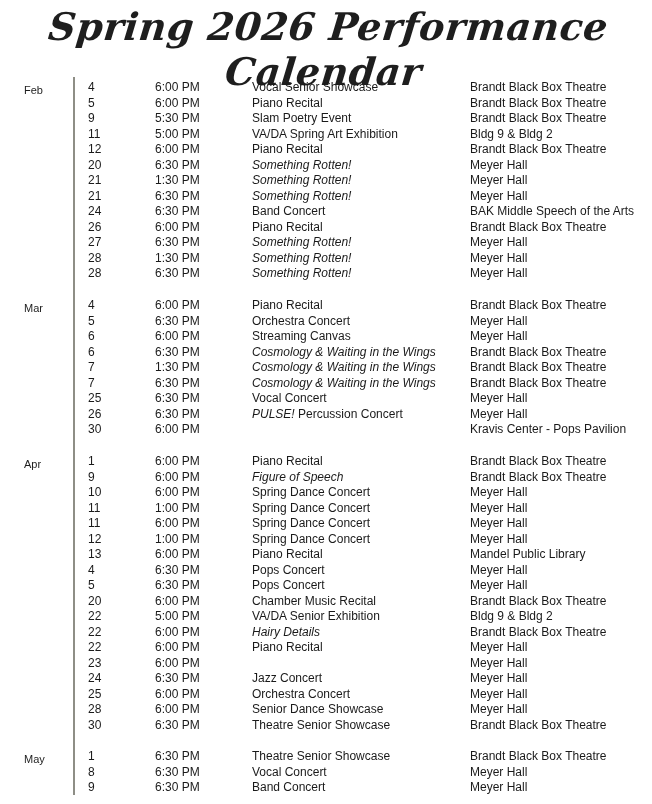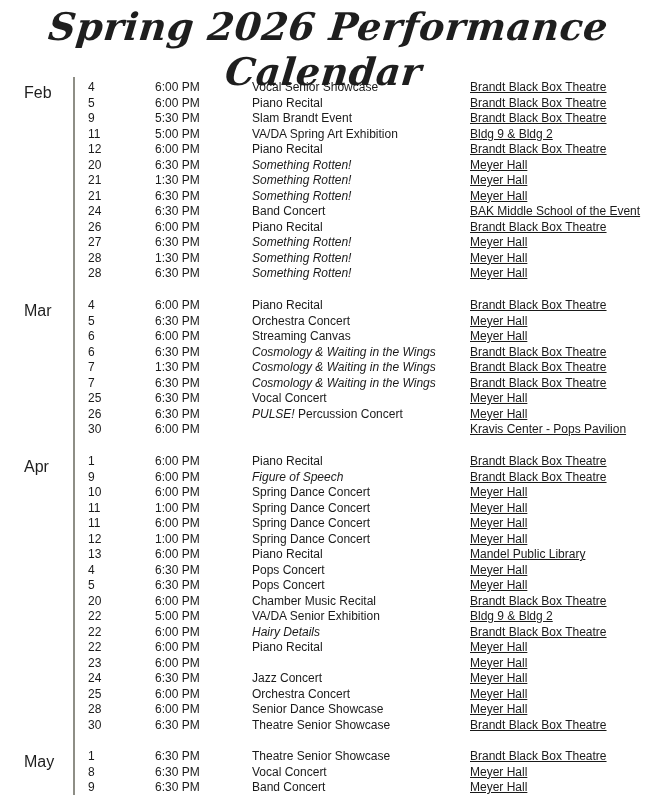--- a/index.html
+++ b/index.html
@@ -14,31 +14,31 @@
       transform: skewX(-6deg);
     }
     .vline {
       position: absolute; left: 73px; top: 77px; width: 2px; height: 718px;
       background: #8e8e86;
     }
     .month {
       position: absolute; left: 0; width: 652px;
     }
     .month-label {
-      position: absolute; left: 24px; top: 4px; font-size: 16px; color: #1e1e1e;
+      position: absolute; left: 24px; top: 4px; font-size: 11px; color: #1e1e1e;
     }
     .rows { position: absolute; left: 0; top: 0; width: 652px; }
     .row {
       position: relative; height: 15.5px; font-size: 12px; line-height: 15px;
     }
     .row span { position: absolute; top: 0; white-space: nowrap; }
     .c-day { left: 88px; }
     .c-time { left: 155px; }
     .c-event { left: 252px; }
-    .c-venue { left: 470px; text-decoration: underline; }
+    .c-venue { left: 470px; }
     .it { font-style: italic; }
   </style>
 </head>
 <body>
 
 <div class="title">Spring 2026 Performance Calendar</div>
 <div class="vline"></div>
 
 <div id="calendar">
     <div class="month" style="top: 80px;">
@@ -52,21 +52,21 @@
         </div>
         <div class="row">
           <span class="c-day">5</span>
           <span class="c-time">6:00 PM</span>
           <span class="c-event">Piano Recital</span>
           <span class="c-venue">Brandt Black Box Theatre</span>
         </div>
         <div class="row">
           <span class="c-day">9</span>
           <span class="c-time">5:30 PM</span>
-          <span class="c-event">Slam Brandt Event</span>
+          <span class="c-event">Slam Poetry Event</span>
           <span class="c-venue">Brandt Black Box Theatre</span>
         </div>
         <div class="row">
           <span class="c-day">11</span>
           <span class="c-time">5:00 PM</span>
           <span class="c-event">VA/DA Spring Art Exhibition</span>
           <span class="c-venue">Bldg 9 &amp; Bldg 2</span>
         </div>
         <div class="row">
           <span class="c-day">12</span>
@@ -89,21 +89,21 @@
         <div class="row">
           <span class="c-day">21</span>
           <span class="c-time">6:30 PM</span>
           <span class="c-event it">Something Rotten!</span>
           <span class="c-venue">Meyer Hall</span>
         </div>
         <div class="row">
           <span class="c-day">24</span>
           <span class="c-time">6:30 PM</span>
           <span class="c-event">Band Concert</span>
-          <span class="c-venue">BAK Middle School of the Event</span>
+          <span class="c-venue">BAK Middle Speech of the Arts</span>
         </div>
         <div class="row">
           <span class="c-day">26</span>
           <span class="c-time">6:00 PM</span>
           <span class="c-event">Piano Recital</span>
           <span class="c-venue">Brandt Black Box Theatre</span>
         </div>
         <div class="row">
           <span class="c-day">27</span>
           <span class="c-time">6:30 PM</span>

